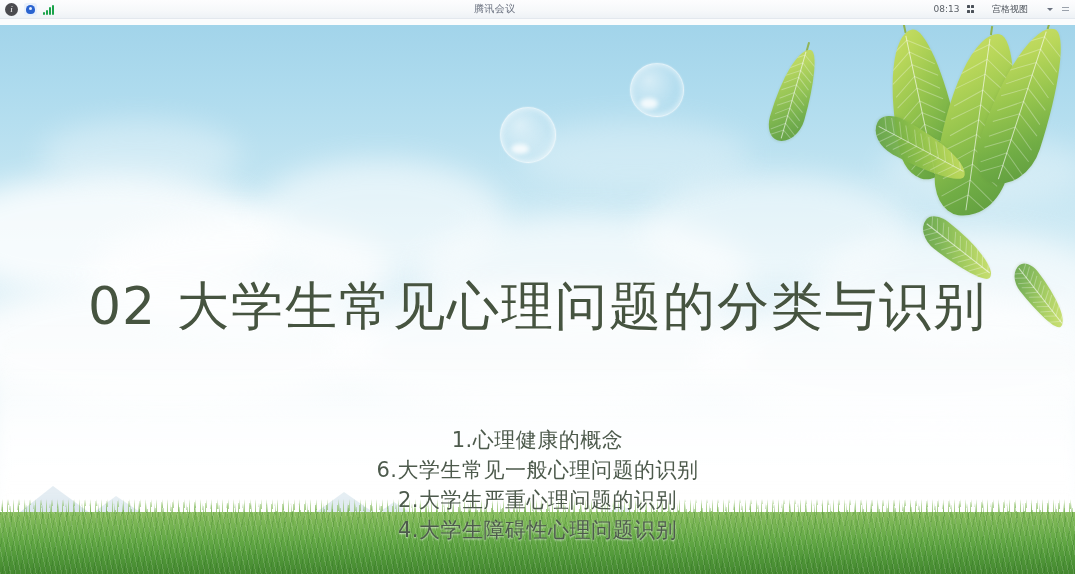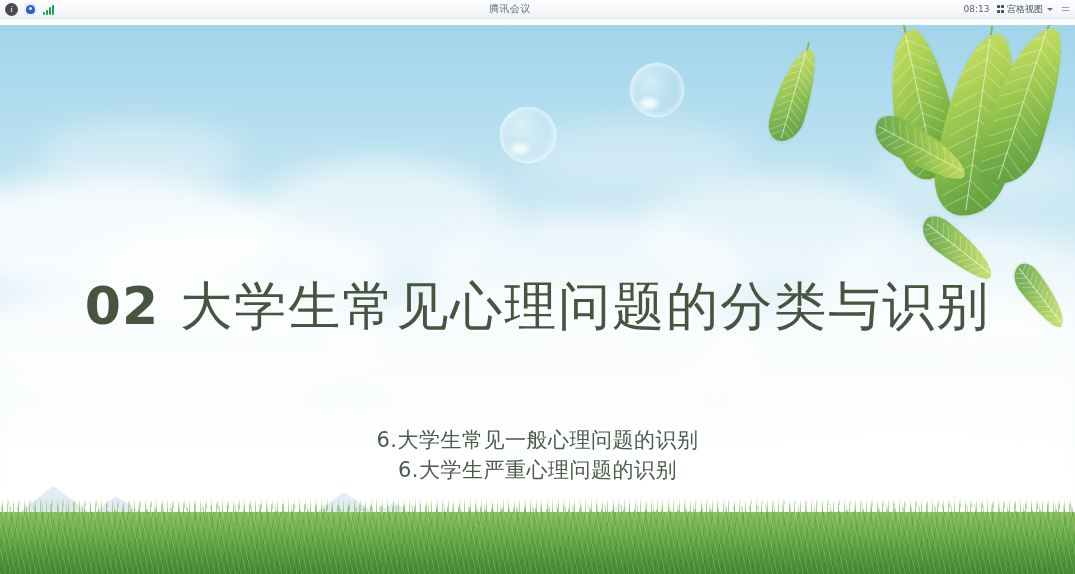--- a/index.html
+++ b/index.html
@@ -47,21 +47,21 @@
   .ic-sig i:nth-child(2){height:5px;}
   .ic-sig i:nth-child(3){height:8px;}
   .ic-sig i:nth-child(4){height:10px;}
 
   .tb-title{
     font-size:10px;color:#6b7280;letter-spacing:.4px;
     font-family:"DejaVu Sans",sans-serif;
   }
   .tb-time{font-size:9px;color:#55596040;color:#5b6067;font-family:"DejaVu Sans",sans-serif;}
   .view-btn{
-    display:flex;align-items:center;gap:3px;
+    display:flex;align-items:center;gap:18px;
     font-size:9px;color:#4b5159;
     font-family:Liberation Serif, serif;
     cursor:default;
     justify-content:center;
   }
   .grid-glyph{
     display:grid;grid-template-columns:3px 3px;grid-template-rows:3px 3px;gap:1.5px;
   }
   .grid-glyph i{display:block;background:#4b5159;border-radius:.5px;}
   .caret{
@@ -214,21 +214,21 @@
     text-align:center;
     font-size:52px;line-height:1.15;
     color:#465440;
     letter-spacing:2px;
     font-weight:400;
     font-family:"DejaVu Sans","Liberation Sans",sans-serif;
     text-shadow:0 1px 2px rgba(255,255,255,.75);
     white-space:nowrap;
     z-index:20;
   }
-  .slide-title .num{letter-spacing:1px;margin-right:21px;font-weight:bold;}
+  .slide-title .num{letter-spacing:1px;margin-right:21px;}
 
   .slide-list{
     position:absolute;left:0;top:400px;width:1075px;
     text-align:center;z-index:20;
   }
   .slide-list li{
     list-style:none;
     font-size:21px;line-height:30px;
     color:#4d5a4c;
     letter-spacing:.5px;
@@ -520,18 +520,20 @@
       <div class="grass-top"></div>
       <div class="grass-blades"></div>
       <div class="grass-tex"></div>
     </div>
 
     <div class="slide-title">
       <span class="num">02</span><span>大学生常见心理问题的分类与识别</span>
     </div>
 
     <ul class="slide-list">
+      <li>1.心理健康的概念</li>
       <li>6.大学生常见一般心理问题的识别</li>
-      <li>6.大学生严重心理问题的识别</li>
+      <li>2.大学生严重心理问题的识别</li>
+      <li>4.大学生障碍性心理问题识别</li>
     </ul>
 
   </div>
 </div>
 
 </body></html>

